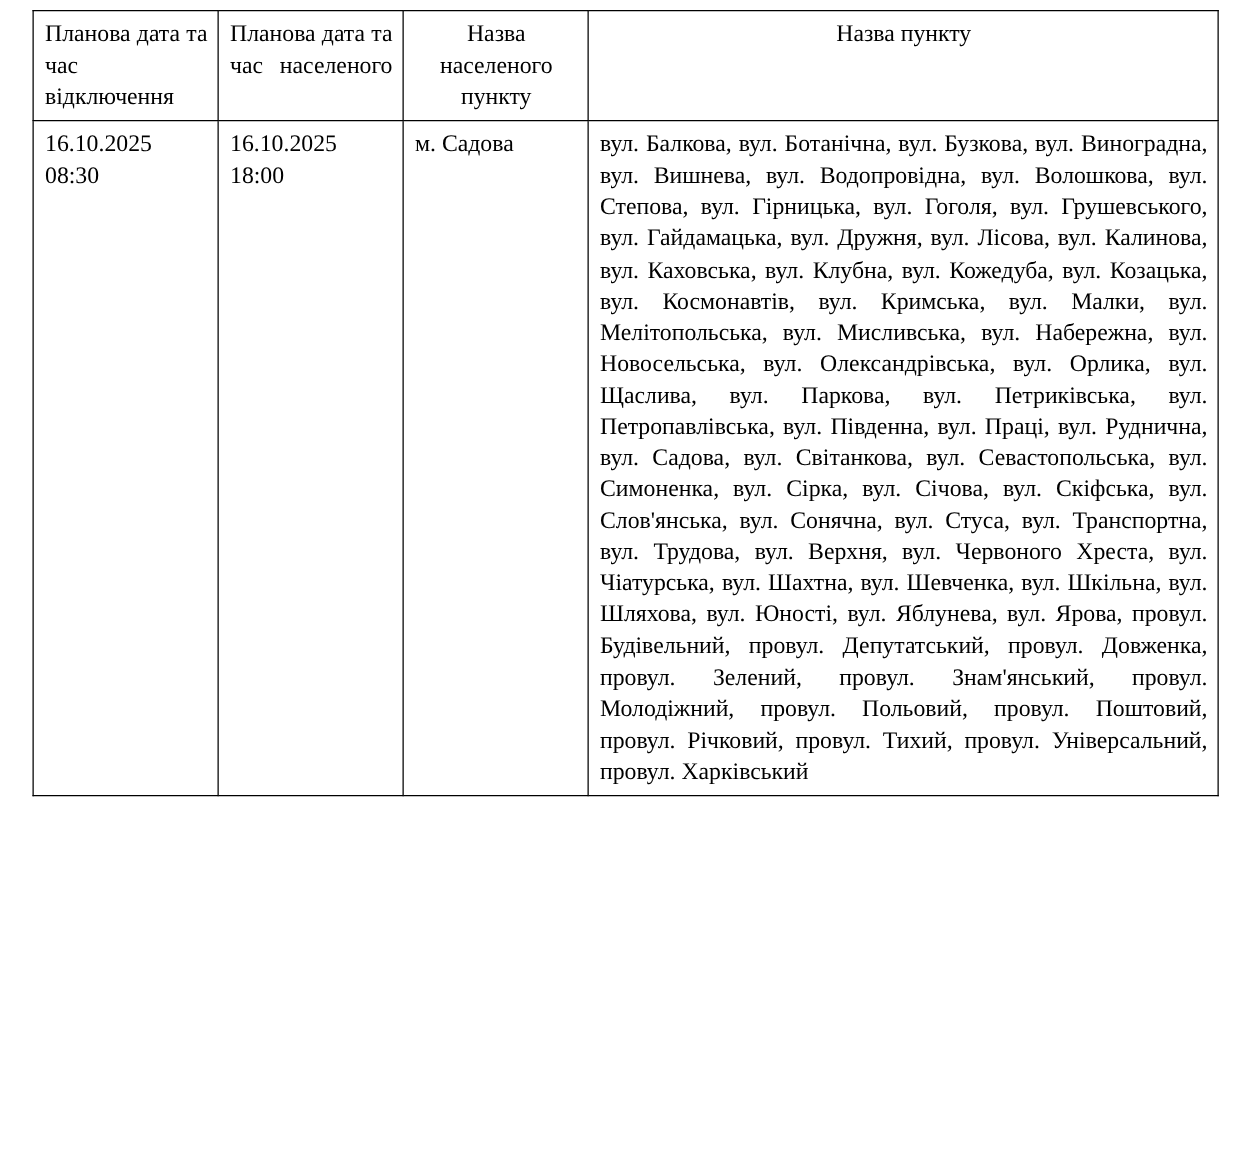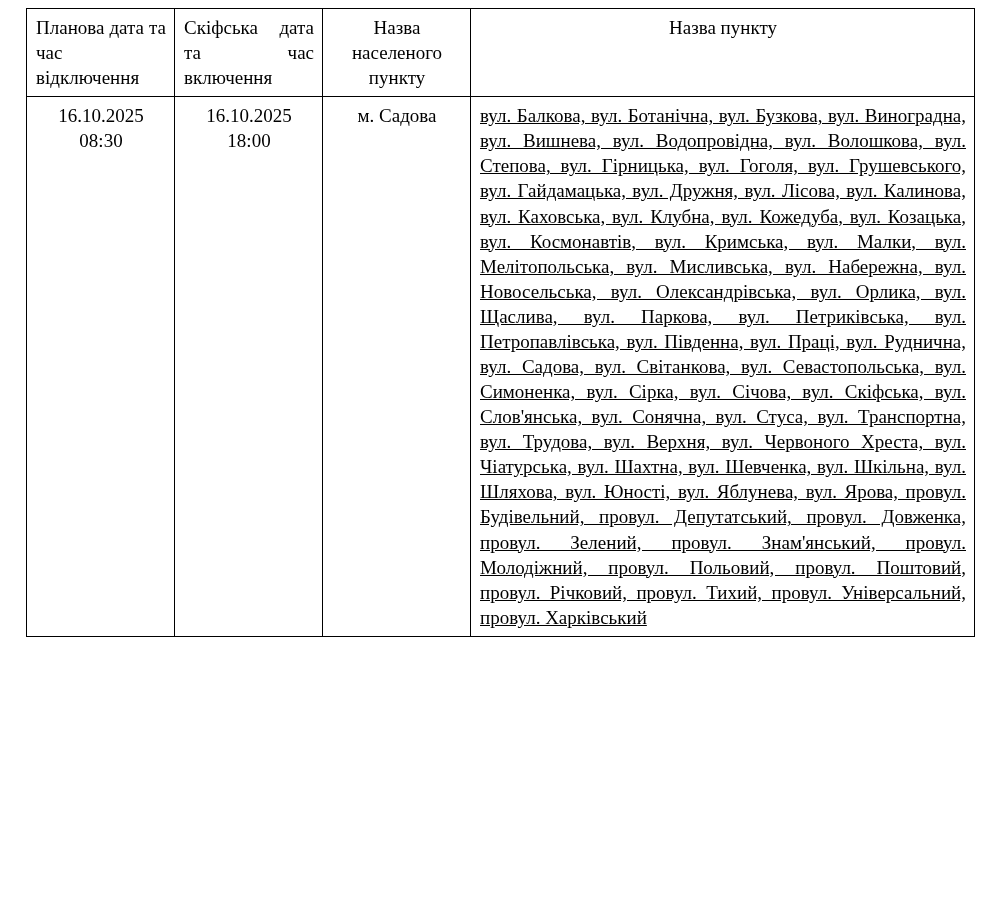--- a/index.html
+++ b/index.html
@@ -47,28 +47,27 @@
     vertical-align: top;
   }
   .hdr-just {
     text-align: justify;
     text-align-last: justify;
   }
   .hdr-center {
     text-align: center;
   }
   .cell-body {
-    text-align: center;
+    text-align: left;
     font-family: Liberation Serif, serif;
   }
   .streets {
     text-align: justify;
     text-align-last: left;
     hyphens: none;
-    text-decoration: underline;
   }
   .top-rule {
     position: absolute;
     left: 26px;
     top: 0px;
     width: 948px;
     height: 1px;
     background: transparent;
   }
   .dateline {
@@ -84,21 +83,21 @@
   <table class="outage-table">
     <colgroup>
       <col class="col-1">
       <col class="col-2">
       <col class="col-3">
       <col class="col-4">
     </colgroup>
     <thead>
       <tr>
         <td class="hdr-just">Планова дата та час відключення</td>
-        <td class="hdr-just">Скіфська дата та час включення</td>
+        <td class="hdr-just">Планова дата та час населеного</td>
         <td class="hdr-center">Назва населеного пункту</td>
         <td class="hdr-center">Назва пункту</td>
       </tr>
     </thead>
     <tbody>
       <tr>
         <td class="cell-body dateline">16.10.2025
 08:30</td>
         <td class="cell-body dateline">16.10.2025
 18:00</td>

